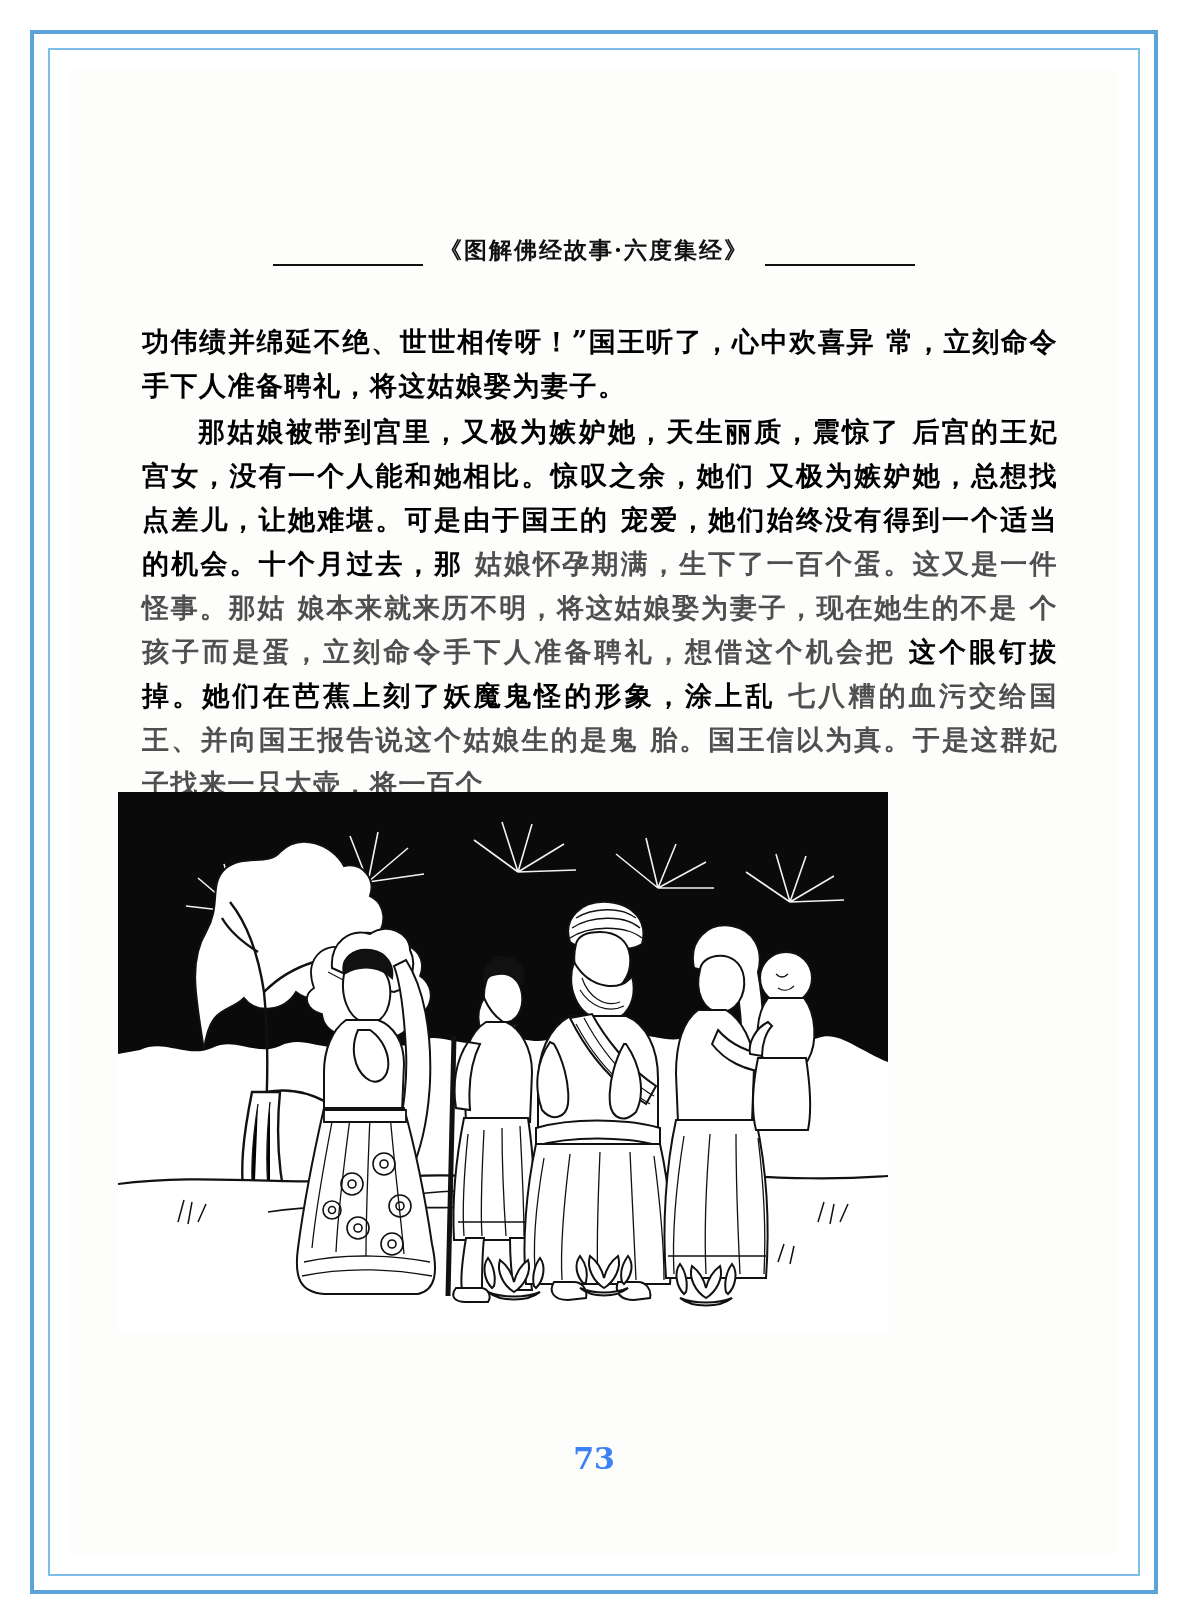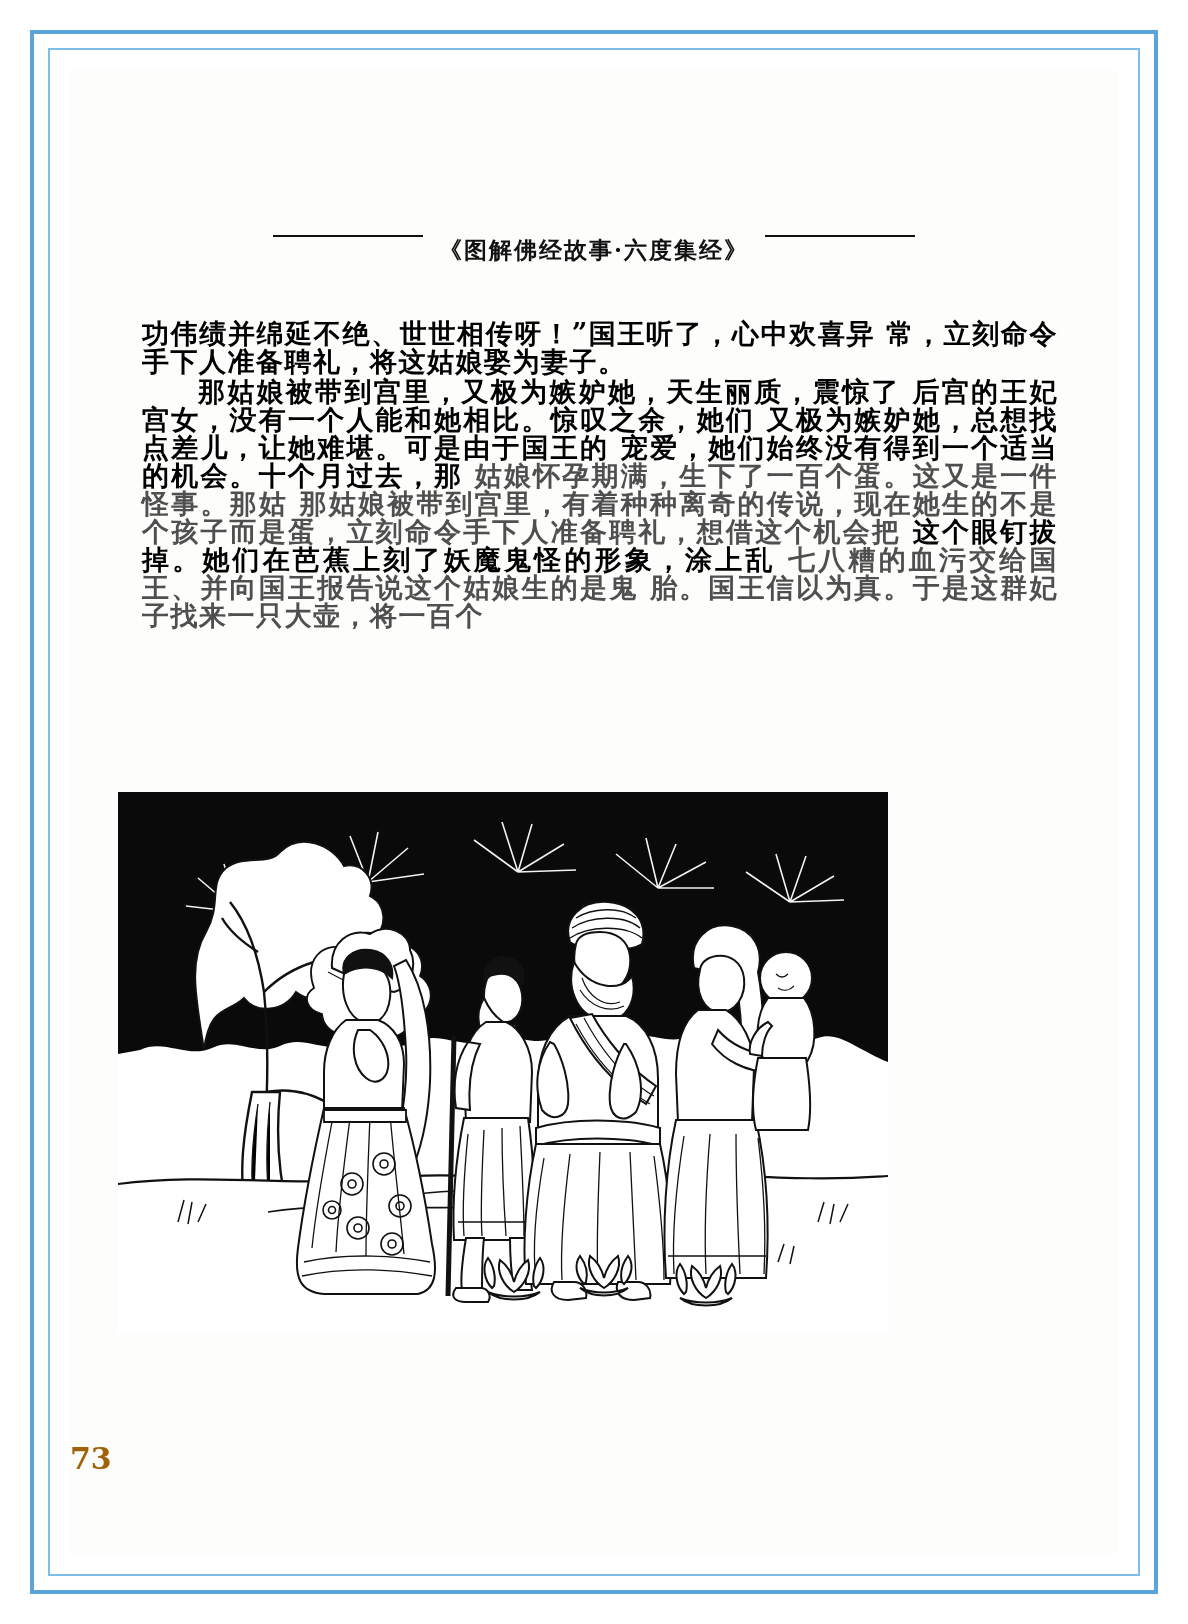--- a/index.html
+++ b/index.html
@@ -48,21 +48,21 @@
     box-sizing: border-box;
     background: #fdfdfb;
   }
   
   .running-head {
     position: absolute;
     left: 0;
     right: 0;
     top: 165px;
     display: flex;
-    align-items: flex-start;
+    align-items: flex-end;
     justify-content: center;
     gap: 14px;
   }
   .rule {
     height: 0;
     border-top: 2px solid #111;
     width: 150px;
   }
   .rule.left { margin-right: 2px; }
   .rule.right { margin-left: 2px; }
@@ -76,21 +76,21 @@
   }
   
   .text-block {
     position: absolute;
     left: 72px;
     right: 60px;
     top: 250px;
     color: #000;
     font-family: "DejaVu Serif", serif;
     font-size: 27px;
-    line-height: 28px;
+    line-height: 44px;
     letter-spacing: 1.5px;
     font-weight: 600;
     text-align: justify;
   }
   .text-block p {
     margin: 0 0 2px 0;
   }
   .text-block p.indent {
     text-indent: 56px;
   }
@@ -106,24 +106,25 @@
     background: #fff;
     overflow: hidden;
   }
   .illustration svg { display: block; }
   
   .folio {
     position: absolute;
     left: 0;
     right: 0;
     bottom: 78px;
+    text-align: center;
     font-family: "DejaVu Serif", serif;
     font-size: 30px;
     font-weight: bold;
-    color: #a16207;
+    color: #3b82f6;
   }
 </style>
 </head>
 <body>
 
 <div class="page-canvas">
 
   <div class="frame-outer"></div>
   <div class="frame-inner"></div>
 
@@ -139,21 +140,21 @@
       <p>
         <span>功伟绩并绵延不绝、世世相传呀！”国王听了，心中欢喜异</span>
         <span>常，立刻命令手下人准备聘礼，将这姑娘娶为妻子。</span>
       </p>
       <p class="indent">
         <span>那姑娘被带到宫里，又极为嫉妒她，天生丽质，震惊了</span>
         <span>后宫的王妃宫女，没有一个人能和她相比。惊叹之余，她们</span>
         <span>又极为嫉妒她，总想找点差儿，让她难堪。可是由于国王的</span>
         <span>宠爱，她们始终没有得到一个适当的机会。十个月过去，那</span>
         <span class="faded">姑娘怀孕期满，生下了一百个蛋。这又是一件怪事。那姑</span>
-        <span class="faded">那姑娘被带到宫里，有着种种离奇的传说，现在她生的不是</span>
+        <span class="faded">娘本来就来历不明，将这姑娘娶为妻子，现在她生的不是</span>
         <span class="faded">个孩子而是蛋，立刻命令手下人准备聘礼，想借这个机会把</span>
         <span class="bold-run">这个眼钉拔掉。她们在芭蕉上刻了妖魔鬼怪的形象，涂上乱</span>
         <span class="faded">七八糟的血污交给国王、并向国王报告说这个姑娘生的是鬼</span>
         <span class="faded">胎。国王信以为真。于是这群妃子找来一只大壶，将一百个</span>
       </p>
     </div>
 
     <div class="illustration">
       <svg width="770" height="542" viewBox="0 0 770 542" xmlns="http://www.w3.org/2000/svg">
         <rect x="0" y="0" width="770" height="542" fill="#ffffff"></rect>

